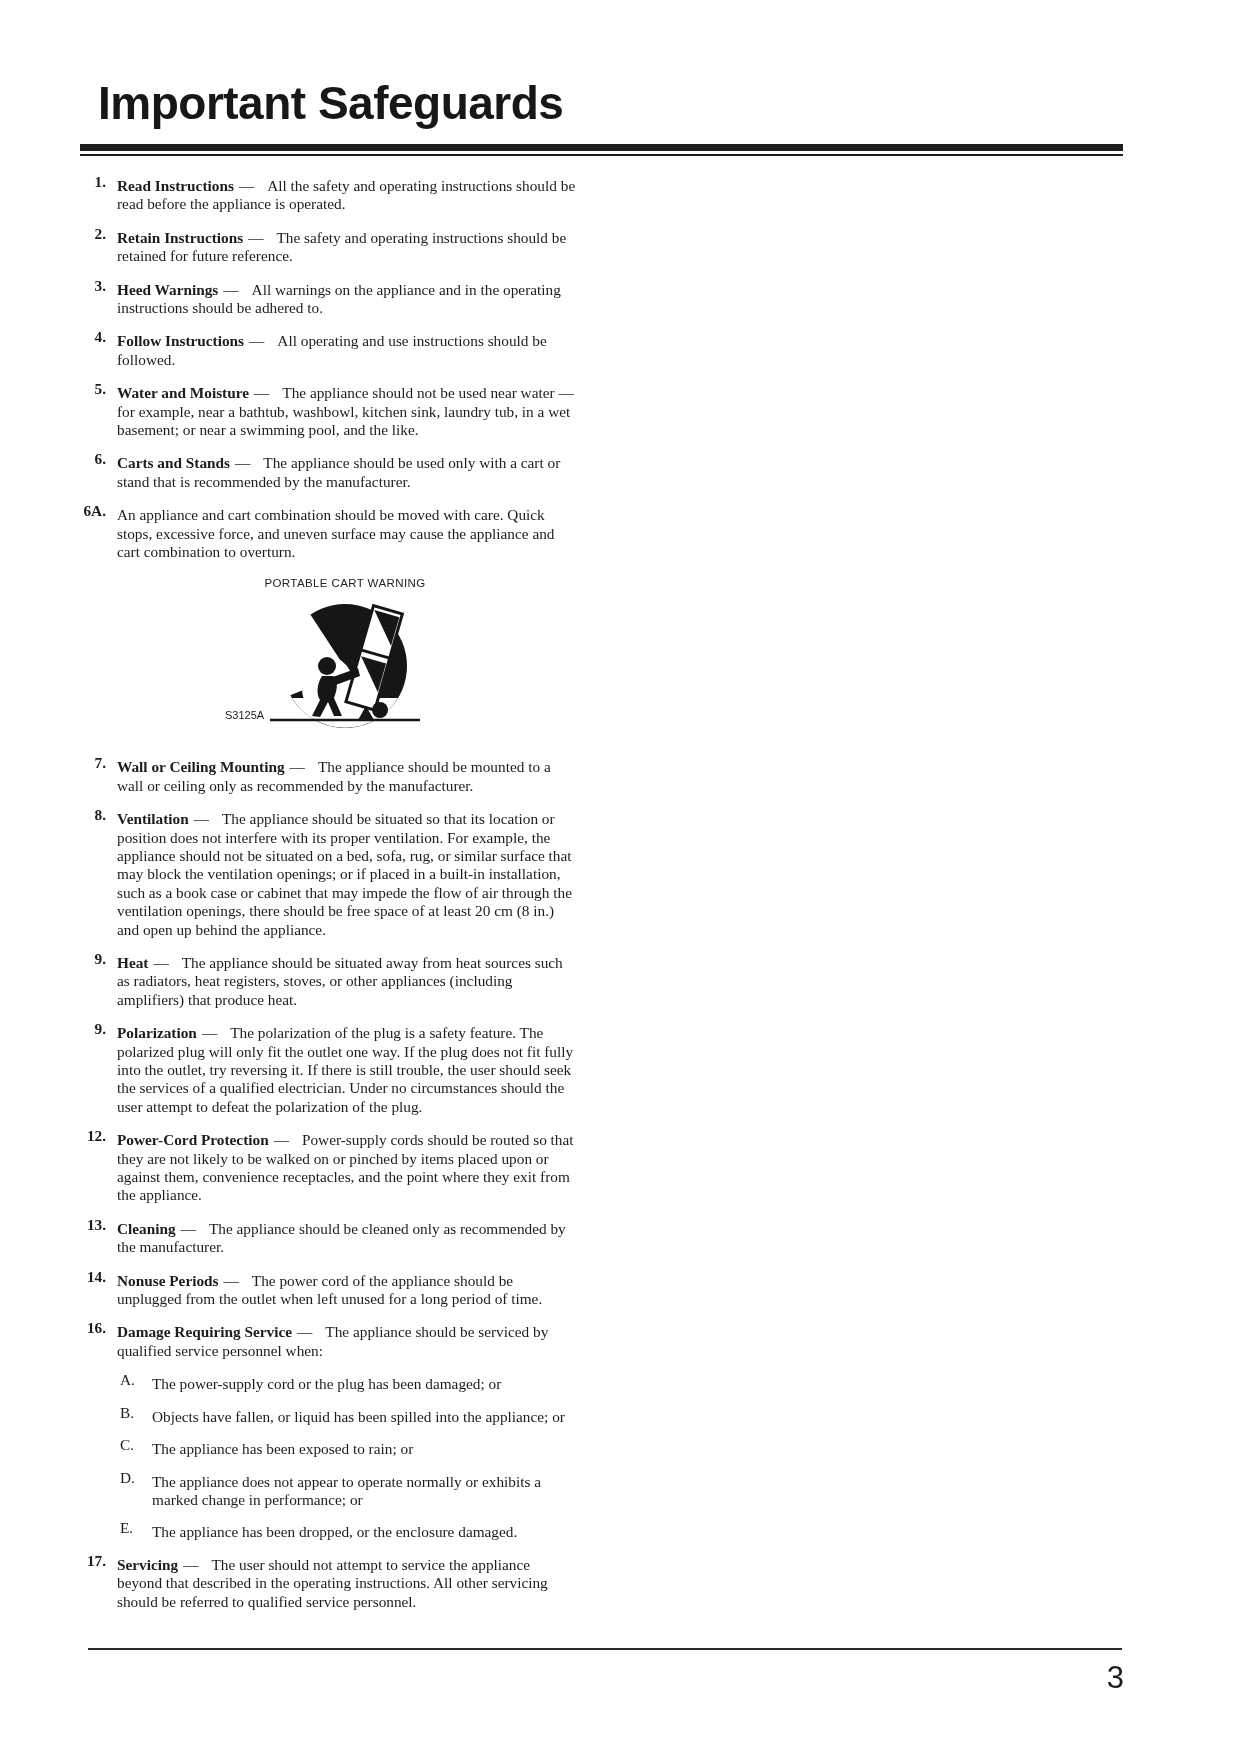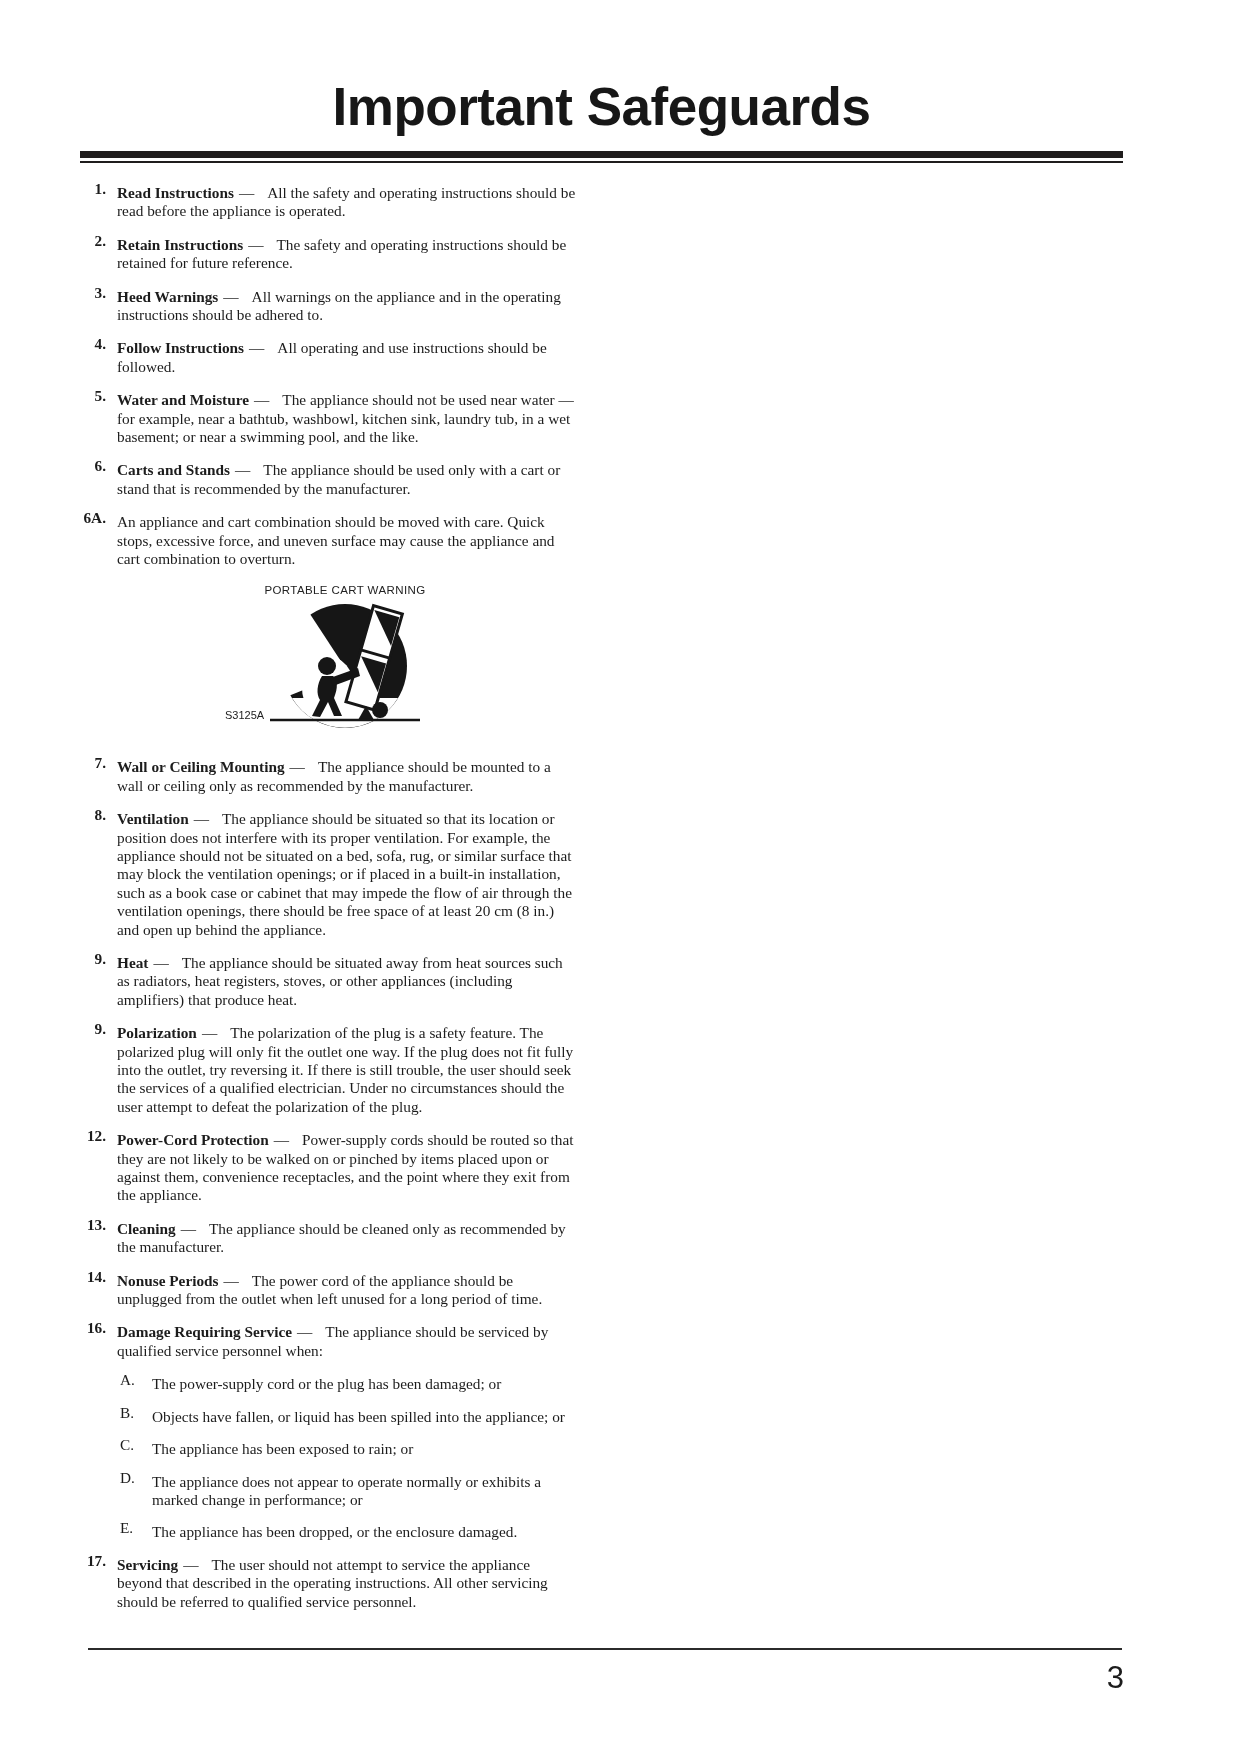--- a/index.html
+++ b/index.html
@@ -4,21 +4,21 @@
 <style>
   html,body { margin:0; padding:0; background:#ffffff; }
   .page {
     position:relative; width:1240px; height:1755px; background:#ffffff;
     color:#1c1c1c; font-family:"Liberation Serif", serif; overflow:hidden;
   }
   
   .hdr { margin:80px 0 0 80px; width:1043px; }
   .hdr h1 {
     margin:18px; font-family:"Liberation Sans", sans-serif; font-weight:bold;
-    font-size:53px; line-height:1; letter-spacing:-0.5px; color:#171717;text-align:center;
+    font-size:46px; line-height:1; letter-spacing:-0.5px; color:#171717;
   }
   .rule-thick { height:7px; background:#1f1d1d; margin-top:12px; }
   .rule-thin  { height:2px; background:#1f1d1d; margin-top:3px; }
   
   .content { margin:17px 0 0 80px; width:502px; font-size:15.3px; line-height:18.4px; }
   .li { display:flex; margin:0 0 7px 0; }
   .num {
     flex:0 0 26px; text-align:right; padding-right:7px;
     font-weight:bold; white-space:nowrap;
   }
@@ -27,21 +27,21 @@
   .sep { padding:0 13px 0 5px; }
   .sub { display:flex; margin:6px 0 6px 40px; }
   .letter { flex:0 0 28px; }
   
   .cart-figure {
     position:relative; width:320px; margin:8px 0 18px 105px;
     text-align:center;
   }
   .cart-label {
     font-family:"Liberation Sans", sans-serif; font-size:11.5px;
-    letter-spacing:0.4px; color:#222; margin-bottom:3px;
+    letter-spacing:0.4px; color:#222; margin-bottom:10px;
   }
   .cart-code {
     position:absolute; left:40px; bottom:12px;
     font-family:"Liberation Sans", sans-serif; font-size:11px; color:#222;text-align:right;
   }
   
   .footer-rule { position:absolute; left:88px; top:1648px; width:1034px; height:2px; background:#2b2b2b; }
   .page-number {
     position:absolute; right:116px; top:1660px;
     font-family:"Liberation Sans", sans-serif; font-size:31px; color:#1c1c1c;

